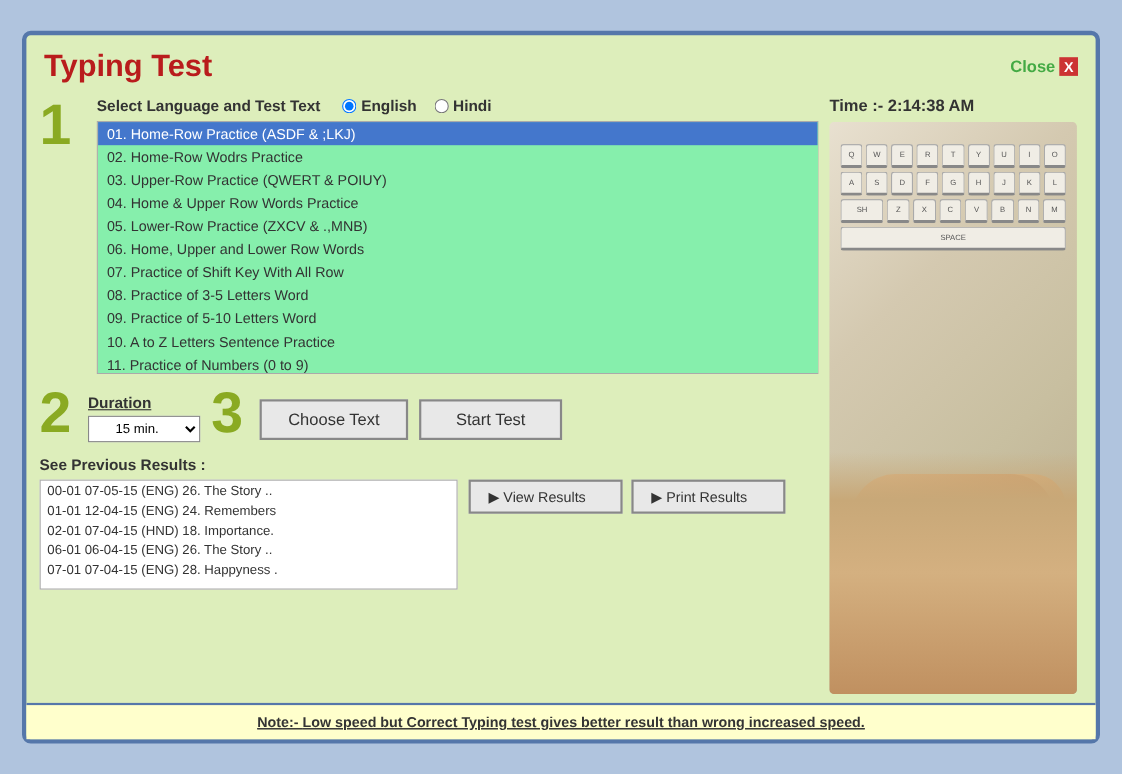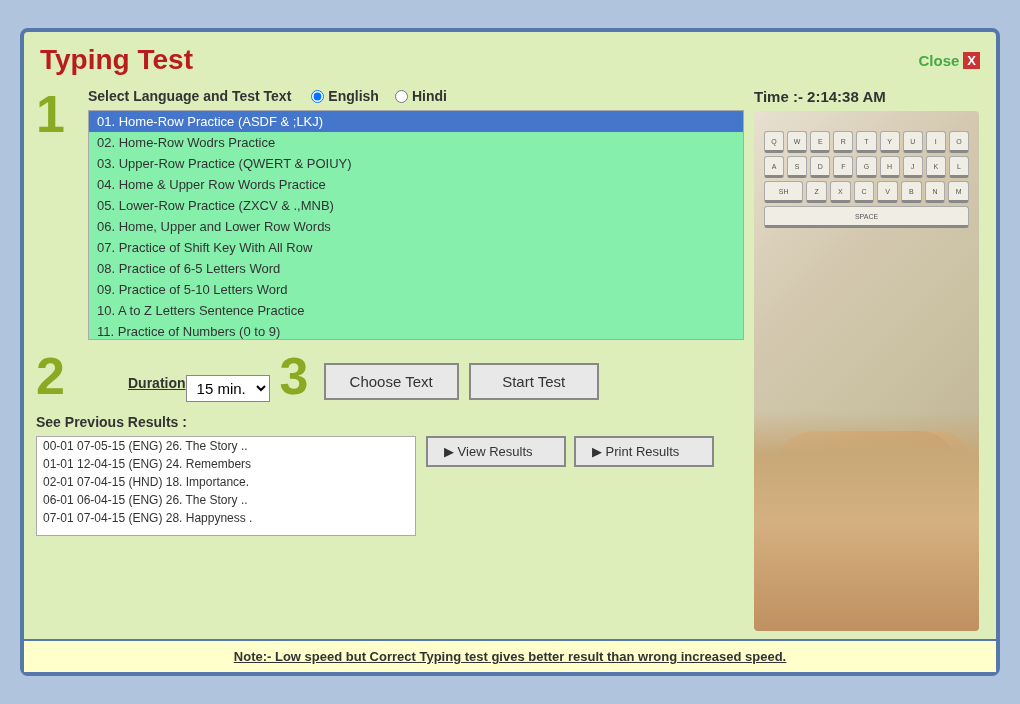--- a/index.html
+++ b/index.html
@@ -198,37 +198,36 @@
 
     
     .section-23 {
       display: flex;
       align-items: flex-end;
       margin-bottom: 12px;
       gap: 0;
     }
     .section-2 {
       display: flex;
-      flex-direction: row;
+      flex-direction: column;
       align-items: flex-start;
       margin-right: 10px;
-      margin-left: 48px;
     }
     .duration-label {
       font-size: 14px;
       font-weight: bold;
       color: #333;
       text-decoration: underline;
       margin-bottom: 4px;
     }
     .duration-select {
       border: 1px solid #888;
       background: white;
-      font-size: 15px;
-      padding: 3px 6px;
+      font-size: 12px;
+      padding: 3px 20px;
       cursor: pointer;
       min-width: 80px;
     }
     .section-3 {
       display: flex;
       align-items: center;
       gap: 10px;
       padding-bottom: 2px;
     }
     .section-num3 {
@@ -360,21 +359,21 @@
           </div>
           <div class="test-list-container">
 
           <div class="test-list-item selected">01. Home-Row Practice (ASDF &amp; ;LKJ)</div>
               <div class="test-list-item">02. Home-Row Wodrs Practice</div>
               <div class="test-list-item">03. Upper-Row Practice (QWERT &amp; POIUY)</div>
               <div class="test-list-item">04. Home &amp; Upper Row Words Practice</div>
               <div class="test-list-item">05. Lower-Row Practice (ZXCV &amp; .,MNB)</div>
               <div class="test-list-item">06. Home, Upper and Lower Row Words</div>
               <div class="test-list-item">07. Practice of Shift Key With All Row</div>
-              <div class="test-list-item">08. Practice of 6-5 Letters Word</div>
+              <div class="test-list-item">08. Practice of 3-5 Letters Word</div>
               <div class="test-list-item">09. Practice of 5-10 Letters Word</div>
               <div class="test-list-item">10. A to Z Letters Sentence Practice</div>
               <div class="test-list-item">11. Practice of Numbers (0 to 9)</div>
             </div>
         </div>
       </div>
 
       <div class="section-23">
         <div class="section-number">2</div>
         <div class="section-2">

